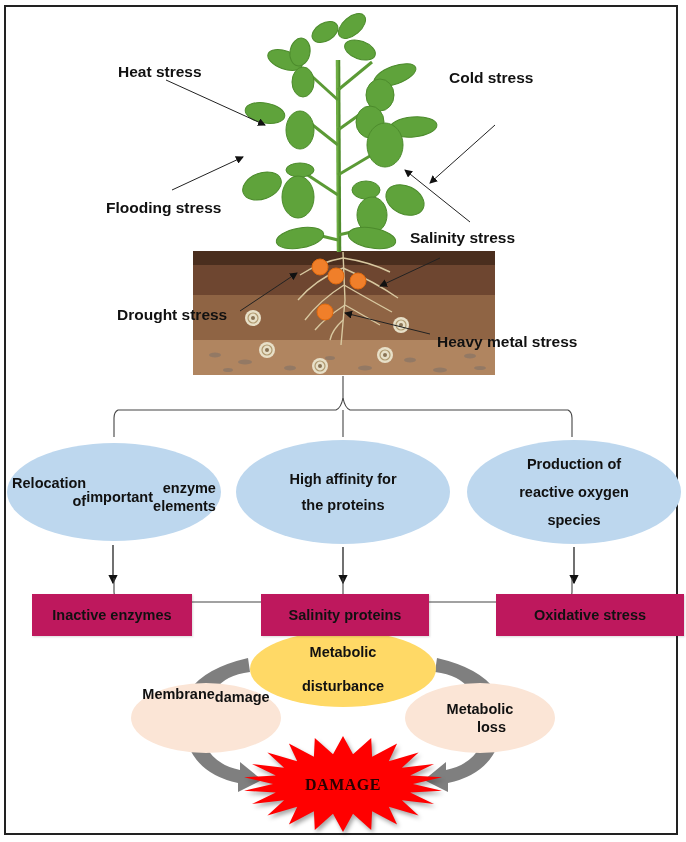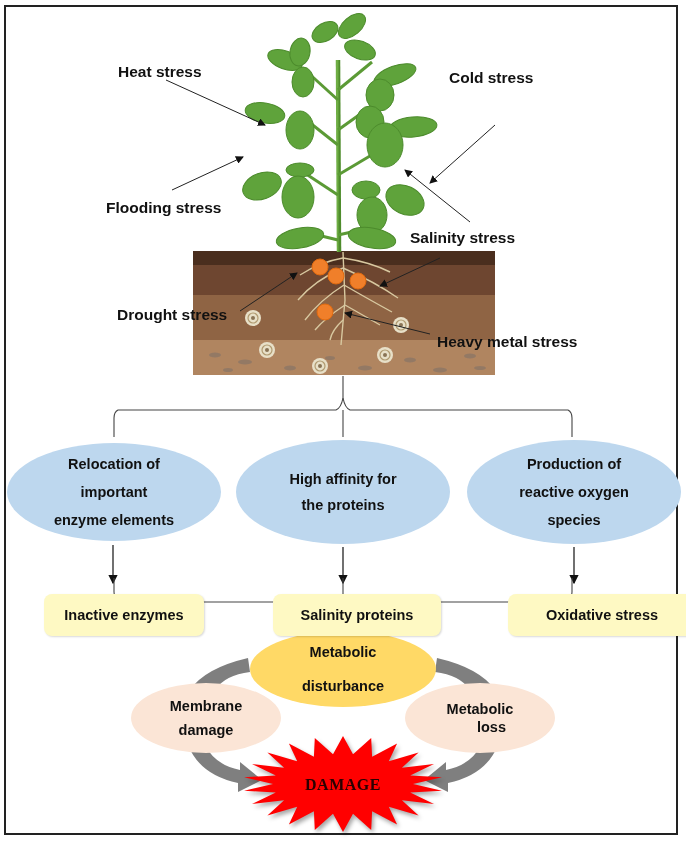--- a/index.html
+++ b/index.html
@@ -1,21 +1,21 @@
 <!DOCTYPE html>
 <html><head>
 <meta charset="utf-8">
 <style>
   html,body{margin:0;padding:0;background:#fff;}
   body{width:686px;height:842px;position:relative;overflow:hidden;font-family:"Liberation Sans",sans-serif;}
   .frame{position:absolute;left:4px;top:5px;width:674px;height:830px;border:2px solid #222;box-sizing:border-box;background:#fff;}
   svg.main{position:absolute;left:0;top:0;}
   .lbl{position:absolute;font-family:"Liberation Sans",sans-serif;font-weight:bold;color:#111;white-space:nowrap;font-size:15.5px;}
   .node-text{position:absolute;display:flex;align-items:center;justify-content:center;text-align:center;font-weight:bold;color:#111;font-size:14.5px;line-height:18px;}
-  .box{position:absolute;background:#fef9c3;border-radius:8px;display:flex;align-items:center;justify-content:center;font-weight:bold;font-size:14.5px;color:#111;box-shadow:1px 1px 2px rgba(0,0,0,0.15);margin-left:12px;}
+  .box{position:absolute;background:#be185d;border-radius:0;display:flex;align-items:center;justify-content:center;font-weight:bold;font-size:14.5px;color:#111;box-shadow:1px 1px 2px rgba(0,0,0,0.15);}
   .dmg{position:absolute;font-family:"Liberation Serif",serif;font-weight:bold;font-size:16px;color:#2a0000;letter-spacing:0.5px;}
 </style>
 </head>
 <body>
 
 <div class="frame"></div>
 
 <svg class="main" width="686" height="842" viewBox="0 0 686 842">
   <defs>
     <marker id="ah" markerWidth="8" markerHeight="8" refX="7" refY="4" orient="auto">
@@ -178,21 +178,21 @@
   <polygon id="burst" fill="#ff0000" style="filter:drop-shadow(2px 3px 2px rgba(0,0,0,0.35));" points="343.0,736.0 353.0,754.3 371.2,737.9 372.1,756.7 397.1,743.6 388.8,761.3 418.6,752.6 401.9,767.8 434.0,764.1 410.2,775.5 442.0,777.2 413.0,784.0 442.0,790.8 410.2,792.5 434.0,803.9 401.9,800.2 418.6,815.4 388.8,806.7 397.1,824.4 372.1,811.3 371.2,830.1 353.0,813.7 343.0,832.0 333.0,813.7 314.8,830.1 313.9,811.3 288.9,824.4 297.2,806.7 267.4,815.4 284.1,800.2 252.0,803.9 275.8,792.5 244.0,790.8 273.0,784.0 244.0,777.2 275.8,775.5 252.0,764.1 284.1,767.8 267.4,752.6 297.2,761.3 288.9,743.6 313.9,756.7 314.8,737.9 333.0,754.3"></polygon>
 </svg>
 
 <div class="lbl" style="left:118px;top:63px;">Heat stress</div>
 <div class="lbl" style="left:449px;top:69px;">Cold stress</div>
 <div class="lbl" style="left:106px;top:199px;">Flooding stress</div>
 <div class="lbl" style="left:410px;top:229px;">Salinity stress</div>
 <div class="lbl" style="left:117px;top:306px;">Drought stress</div>
 <div class="lbl" style="left:437px;top:333px;">Heavy metal stress</div>
 
-<div class="node-text" style="left:14px;top:450px;width:200px;height:84px;flex-direction:column;text-align:right;">
+<div class="node-text" style="left:14px;top:450px;width:200px;height:84px;flex-direction:row;text-align:right;">
   <span>Relocation of</span>
   <span style="margin-top:10px;">important</span>
   <span style="margin-top:10px;">enzyme elements</span>
 </div>
 <div class="node-text" style="left:243px;top:462px;width:200px;height:60px;flex-direction:column;">
   <span>High affinity for</span>
   <span style="margin-top:8px;">the proteins</span>
 </div>
 <div class="node-text" style="left:474px;top:450px;width:200px;height:84px;flex-direction:column;">
   <span>Production of</span>
@@ -207,21 +207,21 @@
     <span>Salinity proteins</span>
   </div>
 <div class="box" style="left:496px;top:594px;width:188px;height:42px;">
     <span>Oxidative stress</span>
   </div>
 
 <div class="node-text" style="left:270px;top:640px;width:146px;height:58px;flex-direction:column;">
   <span>Metabolic</span>
   <span style="margin-top:16px;">disturbance</span>
 </div>
-<div class="node-text" style="left:140px;top:690px;width:132px;height:56px;flex-direction:column;">
+<div class="node-text" style="left:140px;top:666px;width:132px;height:56px;flex-direction:row;">
   <span>Membrane</span>
   <span style="margin-top:6px;">damage</span>
 </div>
 <div class="node-text" style="left:414px;top:690px;width:132px;height:56px;flex-direction:column;">
   <span>Metabolic</span>
   <span style="padding-left:23px;">loss</span>
 </div>
 <div class="dmg" style="left:293px;top:776px;width:100px;text-align:center;">DAMAGE</div>
 
 </body></html>

